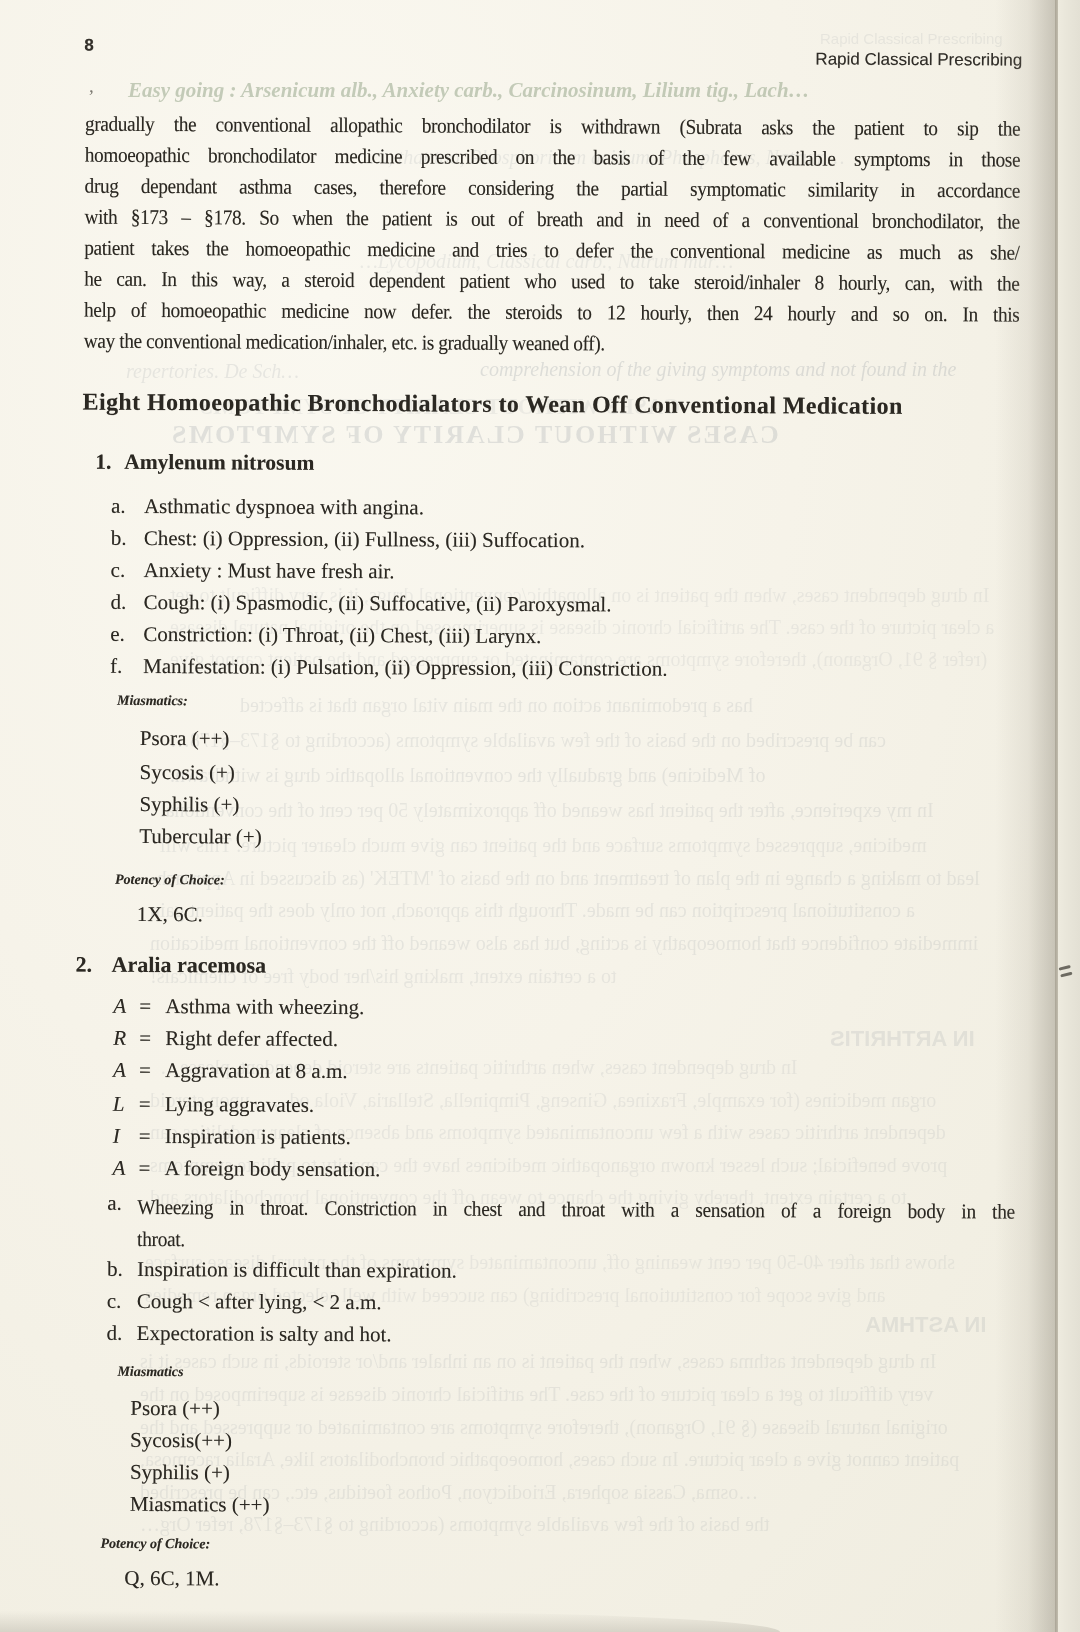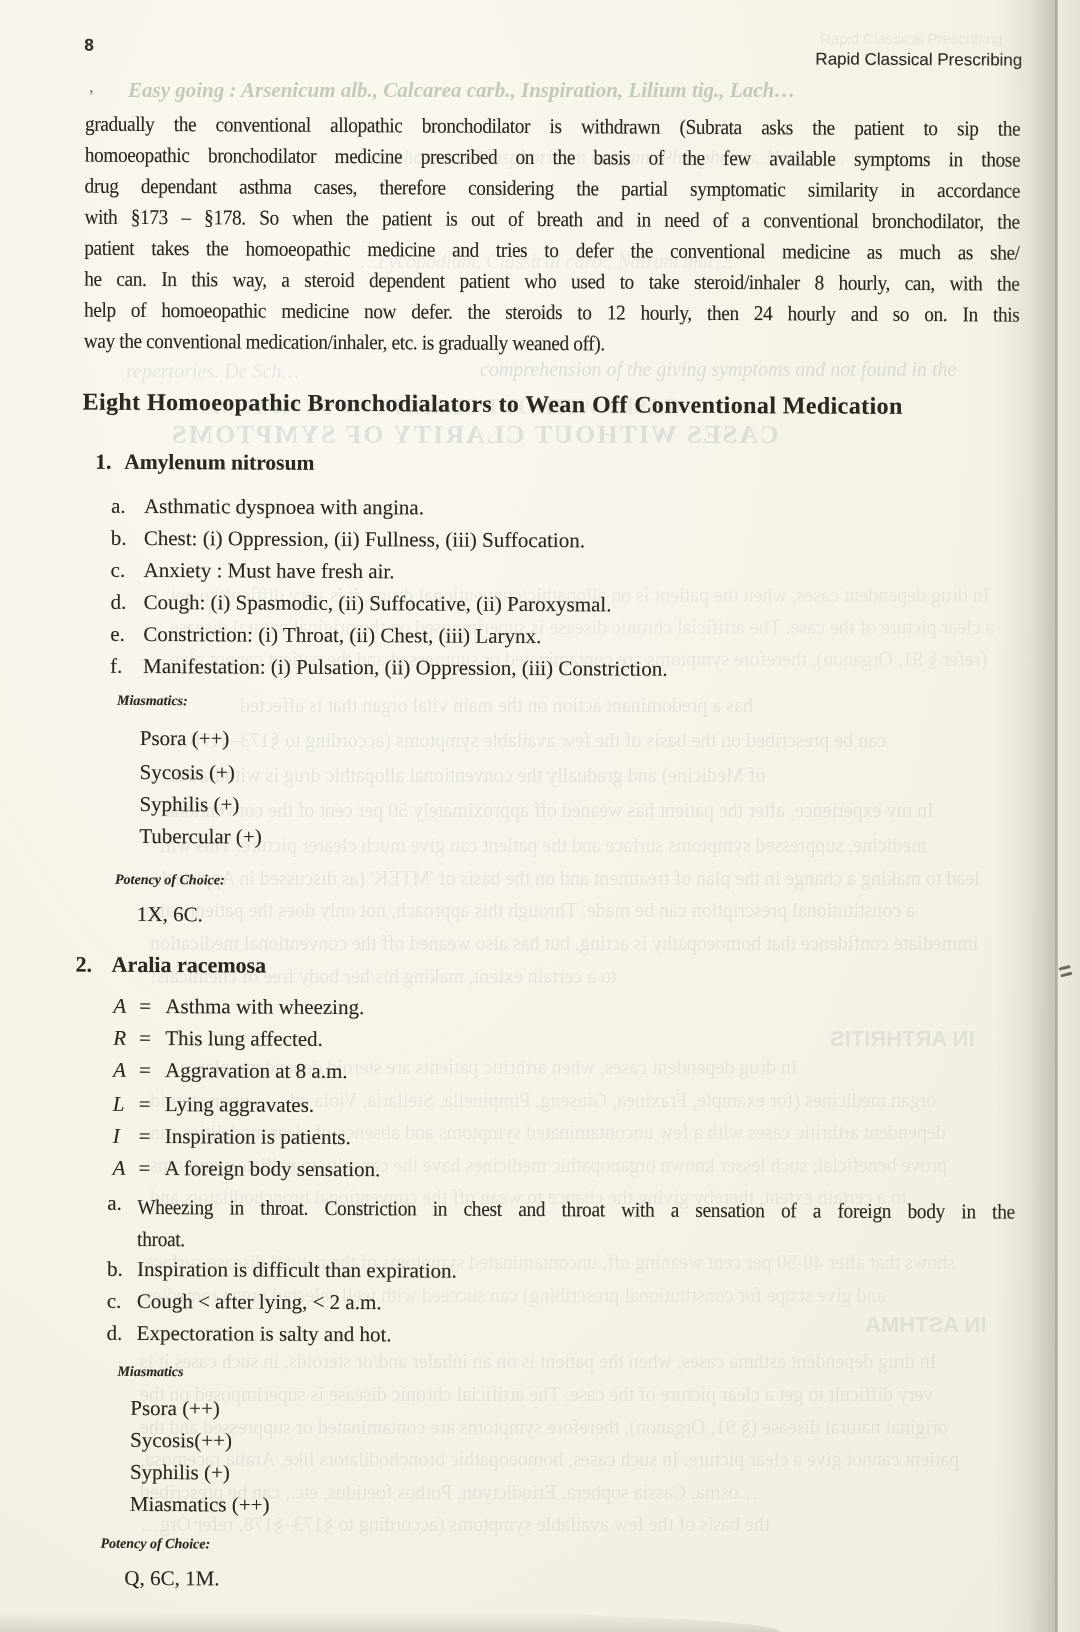--- a/index.html
+++ b/index.html
@@ -60,21 +60,21 @@
   #edge-mark .bar{width:12px;height:3px;background:#4f4c44;border-radius:2px;margin-bottom:4px;}
   #bottom-shadow{left:0;top:1611px;width:780px;height:21px;border-top-right-radius:60% 100%;
     background:linear-gradient(to bottom, rgba(205,201,189,0) 0%, rgba(193,189,177,0.55) 100%);}
 </style>
 </head>
 <body>
 
 <div id="page">
 
   <div class="bt sans" style="left:820px;top:30px;font-size:15px;">Rapid Classical Prescribing</div>
-  <div class="bt it b green" style="left:128px;top:78px;font-size:21px;opacity:0.5;">Easy going : Arsenicum alb., Calcarea carb., Inspiration, Lilium tig., Lach…</div>
+  <div class="bt it b green" style="left:128px;top:78px;font-size:21px;opacity:0.5;">Easy going : Arsenicum alb., Anxiety carb., Carcinosinum, Lilium tig., Lach…</div>
   <div class="bt it" style="left:330px;top:146px;opacity:0.13;margin-left:40px;">…, that too, Phosphoricum acidum, Phosphorus, Natrum…</div>
   <div class="bt it" style="left:360px;top:250px;">…Lycopodium, Classical carb., Natrum mur…</div>
   <div class="bt it" style="left:126px;top:360px;opacity:0.15;">repertories. De Sch…</div>
   <div class="bt it" style="left:480px;top:358px;opacity:0.22;">comprehension of the giving symptoms and not found in the</div>
   <div class="bt m b" style="left:200px;top:394px;font-size:23px;opacity:0.10;">CASES WITHOUT CLARITY OF SYMPTOMS</div>
   <div class="bt m b" style="left:170px;top:420px;font-size:26px;letter-spacing:2px;opacity:0.20;">CASES WITHOUT CLARITY OF SYMPTOMS</div>
   <div class="bt m" style="left:170px;top:584px;opacity:0.11;">In drug dependent cases, when the patient is on allopathic/conventional drugs, it is very difficult to get</div>
   <div class="bt m" style="left:170px;top:616px;opacity:0.11;">a clear picture of the case. The artificial chronic disease is superimposed on the original natural disease</div>
   <div class="bt m" style="left:170px;top:648px;opacity:0.11;">(refer § 91, Organon), therefore symptoms are contaminated or suppressed and the patient cannot give</div>
   <div class="bt m" style="left:240px;top:694px;opacity:0.14;">has a predominant action on the main vital organ that is affected</div>
@@ -164,21 +164,21 @@
     </div>
 
     <div class="abs acr ac0 txt">
       <span class="lt">A</span>
       <span class="eq">=</span>
       <span>Asthma with wheezing.</span>
     </div>
     <div class="abs acr ac1 txt">
       <span class="lt">R</span>
       <span class="eq">=</span>
-      <span>This lung affected.</span>
+      <span>Right defer affected.</span>
     </div>
     <div class="abs acr ac2 txt">
       <span class="lt">A</span>
       <span class="eq">=</span>
       <span>Aggravation at 8 a.m.</span>
     </div>
     <div class="abs acr ac3 txt">
       <span class="lt">L</span>
       <span class="eq">=</span>
       <span>Lying aggravates.</span>

